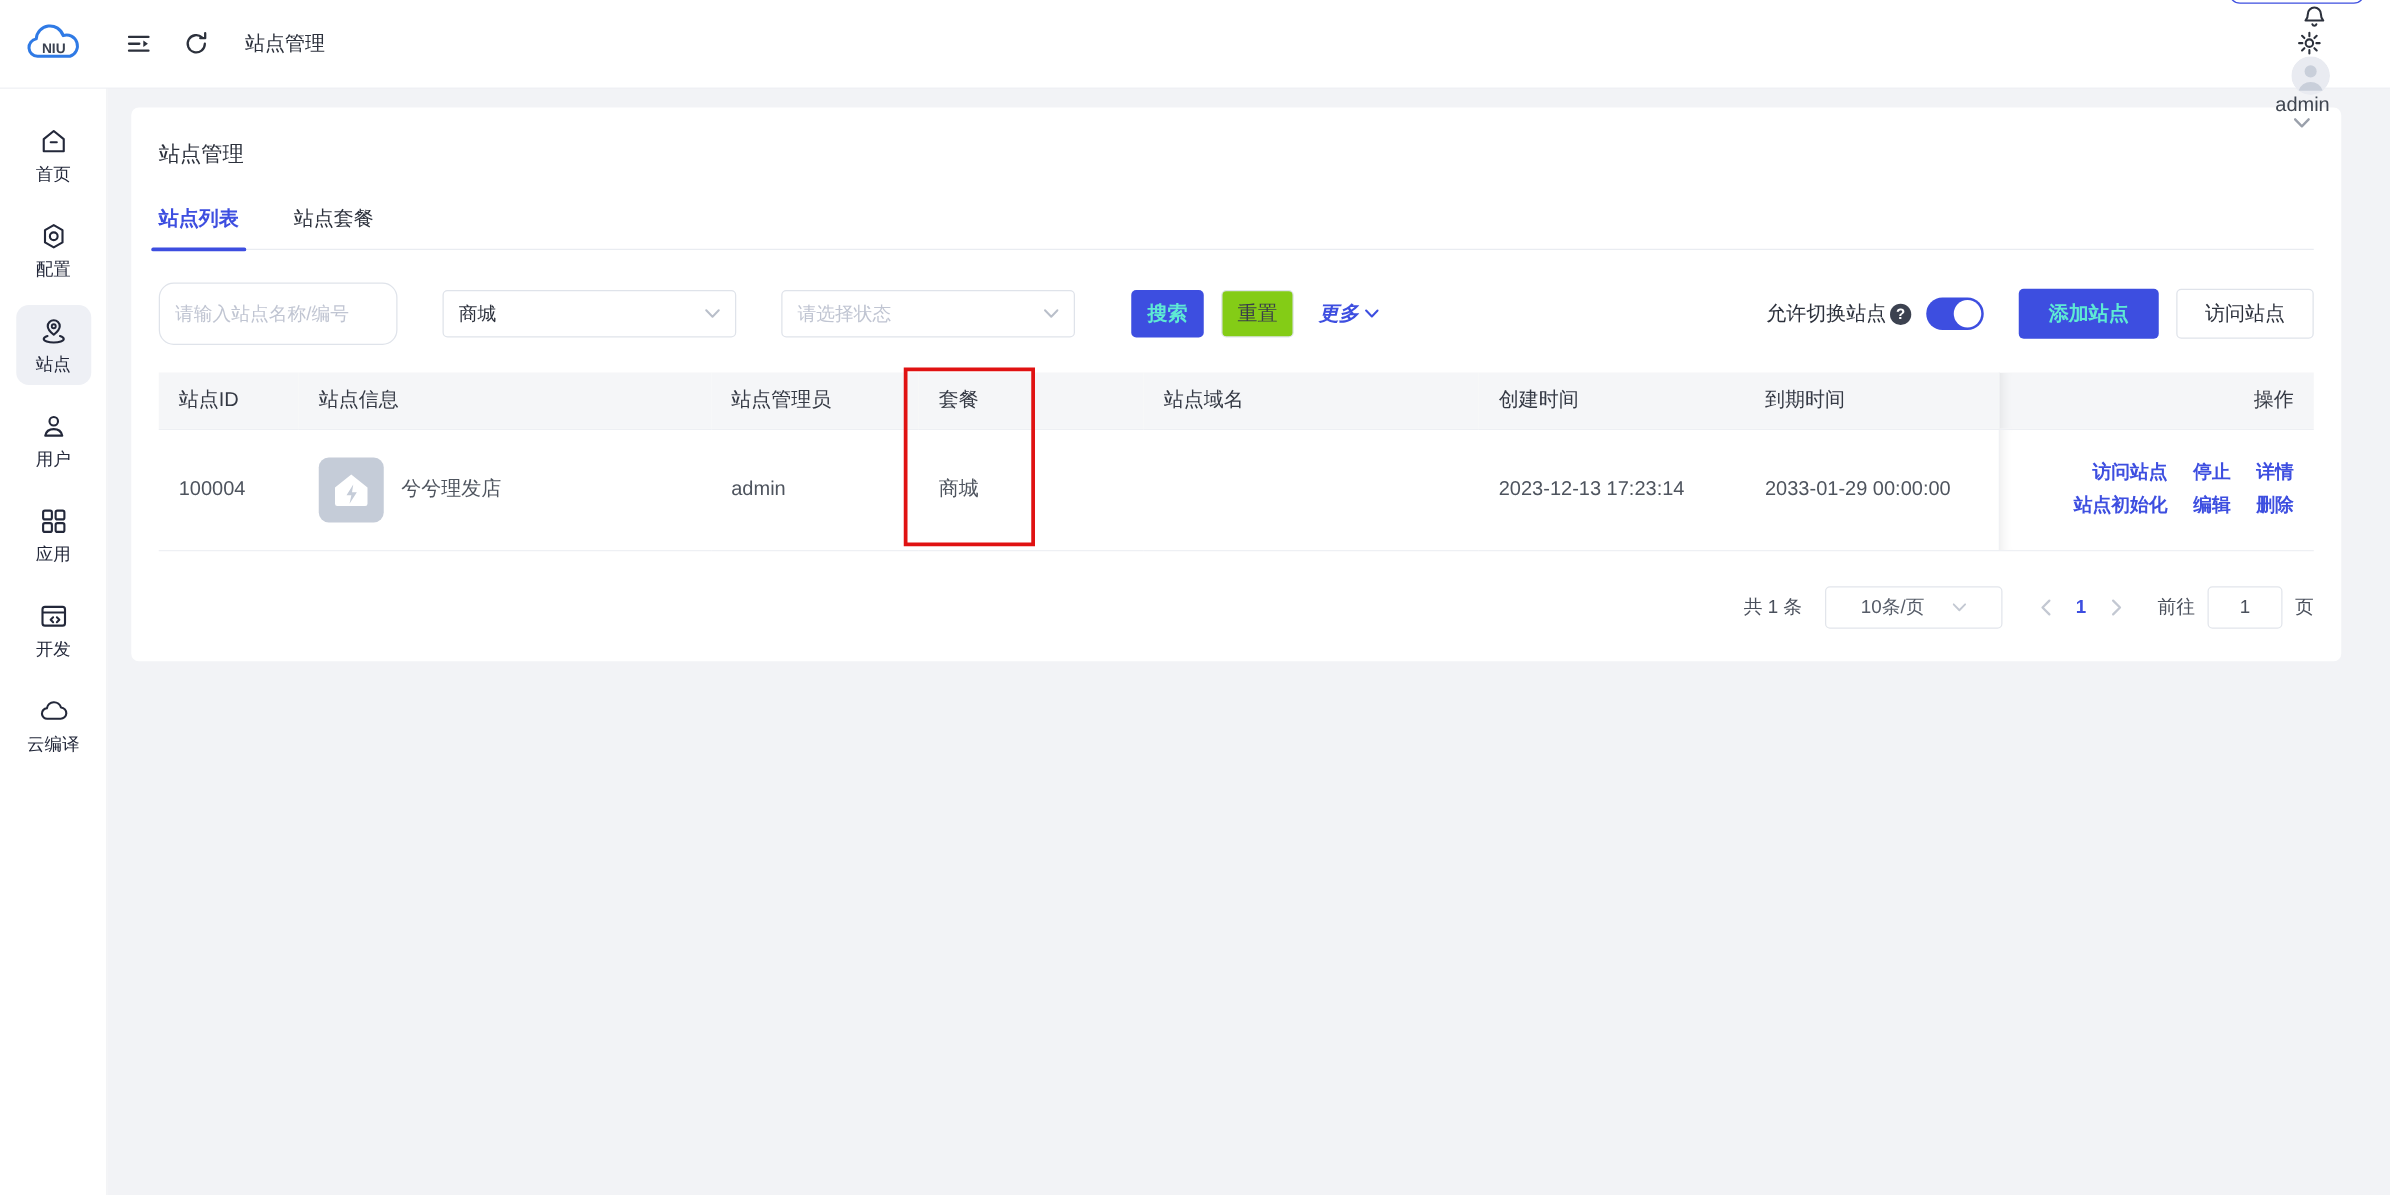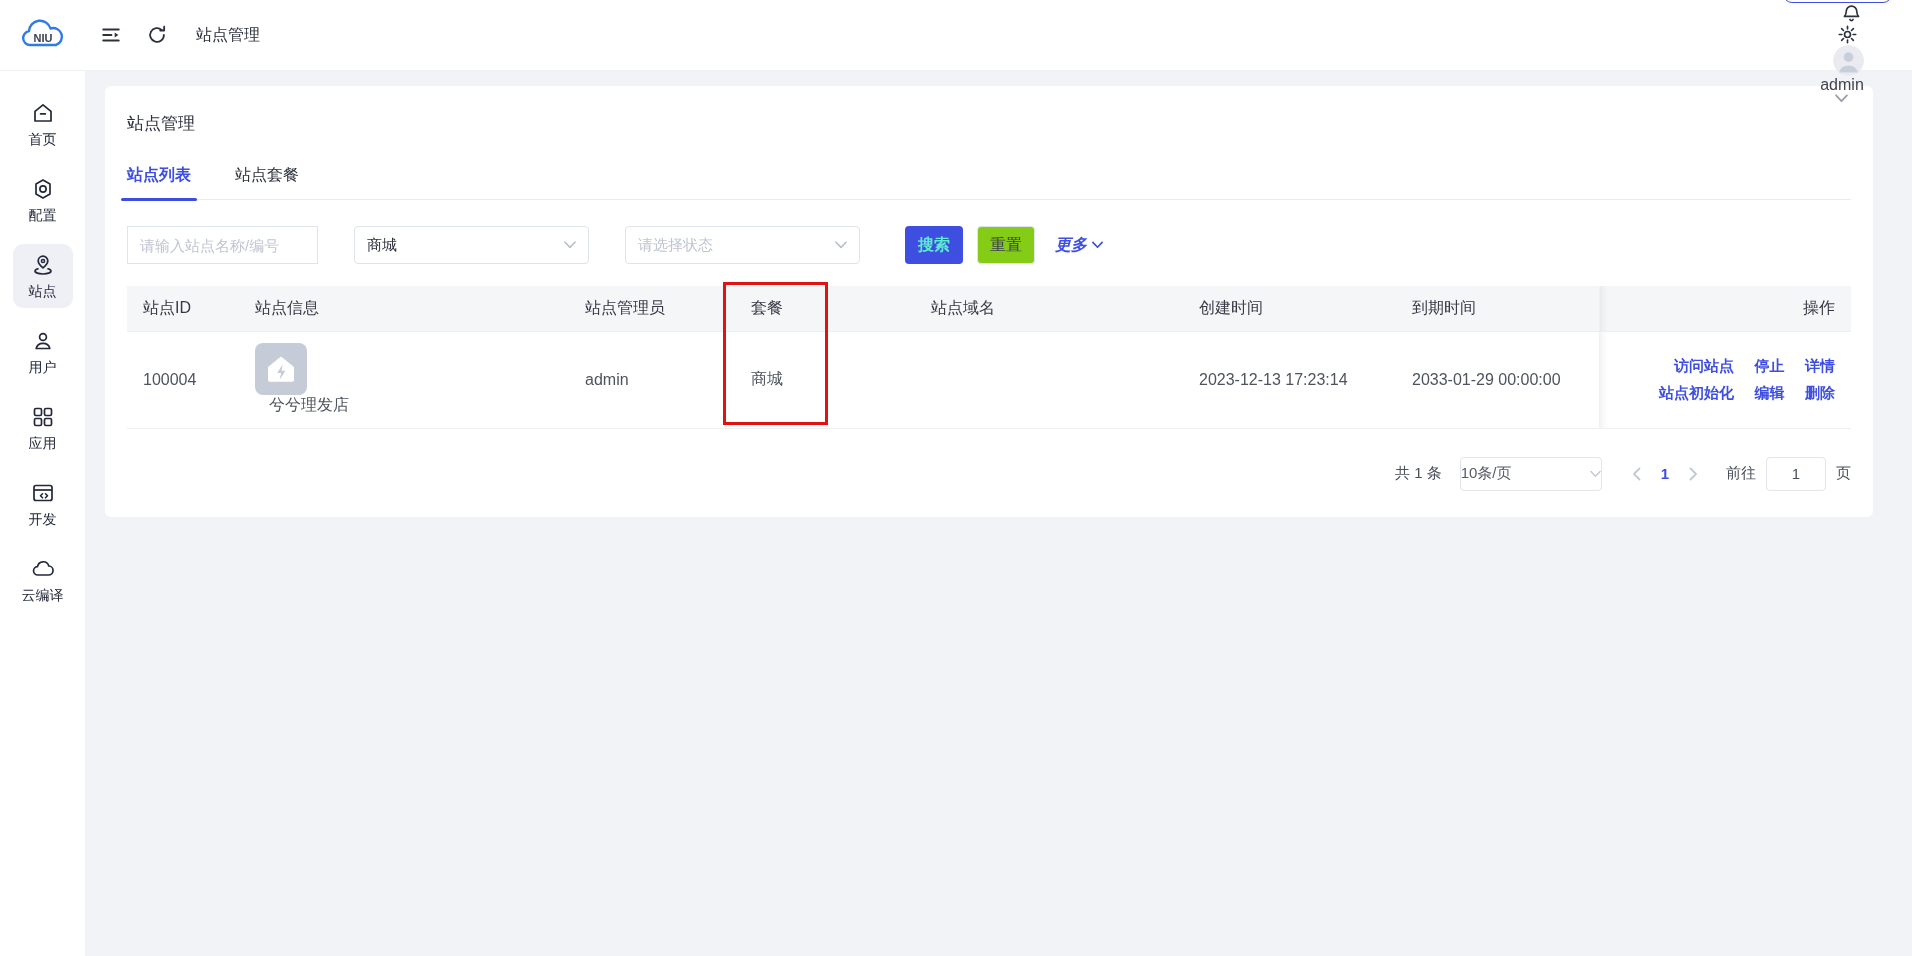--- a/index.html
+++ b/index.html
@@ -65,21 +65,21 @@
   .tab { padding-bottom:13px; font-size:16px; color:#2c313c; cursor:pointer; position:relative; }
   .tab.active { color:#3d4ee0; font-weight:700; }
   .tab.active::after {
     content:""; position:absolute; left:-6px; right:-6px; bottom:-2px;
     height:3px; background:#3d4ee0; border-radius:2px;
   }
 
   
   .filters { margin-top:26px; display:flex; align-items:center; }
   .f-input {
-    width:191px; height:38px; border:1px solid #dfe3ea; border-radius:0;
+    width:191px; height:50px; border:1px solid #dfe3ea; border-radius:12px;
     padding:0 12px; font-size:15px; color:#2c313c; outline:none;
     font-family:"Liberation Sans", sans-serif;
   }
   .f-input::placeholder { color:#c0c5d2; }
   .f-select {
     height:38px; width:235px; border:1px solid #dfe3ea; border-radius:4px;
     display:flex; align-items:center; justify-content:space-between;
     padding:0 12px; font-size:15px; margin-left:36px; cursor:pointer; background:#fff;
   }
   .f-select .ph { color:#c0c5d2; }
@@ -126,21 +126,21 @@
     color:#343944; padding:0 16px; border-bottom:1px solid #edeff3;
   }
   tbody td {
     height:97px; padding:0 16px; border-bottom:1px solid #eef0f4;
     color:#4e545e; vertical-align:middle; background:#fff;
   }
   th.op, td.op {
     text-align:right; border-left:1px solid #f0f1f4;
     box-shadow:inset 10px 0 10px -10px rgba(0,0,0,0.10);
   }
-  .site-info { display:flex; align-items:flex-start;flex-direction:column; }
+  .site-info { display:flex; align-items:center; }
   .site-avatar {
     width:52px; height:52px; border-radius:8px; background:#c5ccd8;
     display:flex; align-items:center; justify-content:center; flex:0 0 auto;
   }
   .site-avatar svg { width:34px; height:34px; }
   .site-name { margin-left:14px; }
   .act-line { line-height:1.65; white-space:nowrap; }
   .act-link { color:#3d4ee0; font-weight:700; font-size:15px; margin-left:16px; cursor:pointer; text-decoration:none; }
 
   
@@ -151,21 +151,21 @@
 
   
   .pagination {
     margin-top:28px; display:flex; justify-content:flex-end; align-items:center;
     font-size:15px; color:#4a505c;
   }
   .pg-total { margin-right:18px; }
   .pg-size {
     width:142px; height:34px; border:1px solid #e2e5eb; border-radius:4px;
     display:flex; align-items:center; justify-content:space-between;
-    padding:0 0; color:#565c68; cursor:pointer; margin-right:30px; background:#fff;
+    padding:0 28px; color:#565c68; cursor:pointer; margin-right:30px; background:#fff;
   }
   .pg-size svg { width:11px; height:8px; color:#c3c8d2; }
   .pg-arrow { width:9px; height:14px; color:#c3c8d2; cursor:pointer; }
   .pg-cur { color:#3d4ee0; font-weight:700; margin:0 20px; cursor:pointer; }
   .pg-goto { margin-left:28px; margin-right:10px; }
   .pg-input {
     width:60px; height:34px; border:1px solid #e2e5eb; border-radius:4px;
     text-align:center; font-size:15px; color:#4a505c; outline:none; margin-right:10px;
     font-family:"Liberation Sans", sans-serif;
   }
@@ -302,20 +302,29 @@
       </div>
       <button class="btn btn-primary btn-search">搜索</button>
       <button class="btn btn-reset">重置</button>
       <div class="more-link">
         <span>更多</span>
         <svg viewBox="0 0 12 8">
           <path d="M1 1.2 6 6.4 11 1.2" fill="none" stroke="currentColor" stroke-width="1.8" stroke-linecap="round" stroke-linejoin="round"></path>
         </svg>
       </div>
 
+      <div class="f-right">
+        <span class="switch-label">允许切换站点</span>
+        <span class="qmark">?</span>
+        <div class="toggle">
+            <div class="knob"></div>
+          </div>
+        <button class="btn btn-primary btn-add">添加站点</button>
+        <button class="btn btn-visit">访问站点</button>
+      </div>
     </div>
 
     <div class="table-wrap">
       <table>
         <colgroup>
           <col style="width:112px">
             <col style="width:330px">
             <col style="width:166px">
           <col style="width:180px">
             <col style="width:268px">

